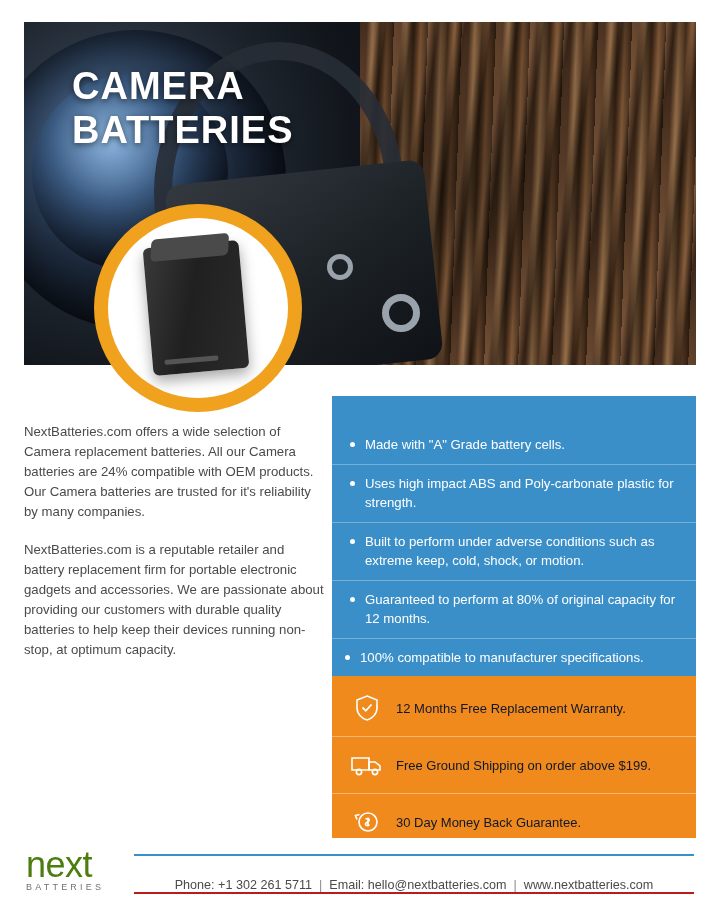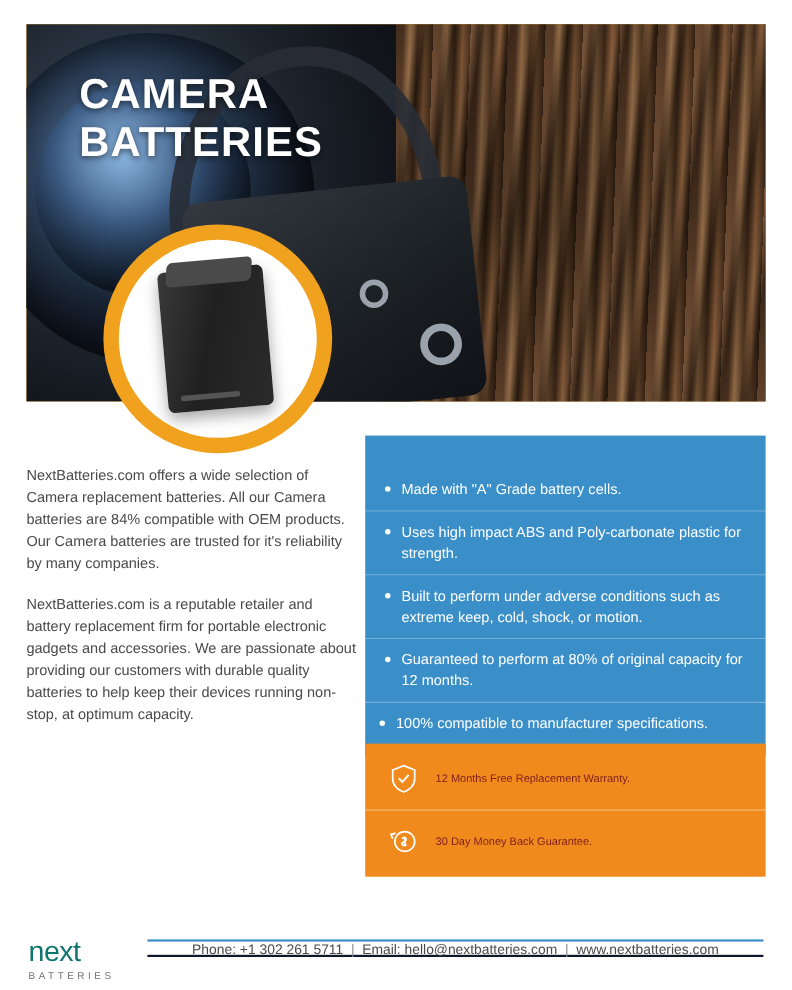--- a/index.html
+++ b/index.html
@@ -254,22 +254,22 @@
     width: 364px;
     background: #f08a1c;
     box-sizing: border-box;
     padding: 4px 0;
   }
   .g-item {
     display: flex;
     align-items: center;
     padding: 13px 16px 13px 18px;
     border-bottom: 1px solid rgba(255,255,255,0.38);
-    color: #7f1d1d;
-    font-size: 10px;
+    color: #0f172a;
+    font-size: 13px;
     line-height: 19px;
   }
   .g-item:last-child { border-bottom: none; }
   .g-icon {
     flex: 0 0 auto;
     width: 34px;
     height: 30px;
     margin-right: 12px;
     display: flex;
     align-items: center;
@@ -286,41 +286,41 @@
     height: 62px;
     background: #ffffff;
   }
   .logo {
     position: absolute;
     left: 26px;
     top: 12px;
     width: 110px;
   }
   .logo-next {
-    font-size: 26px;
-    color: #0f766e;
+    font-size: 36px;
+    color: #4d7c0f;
     line-height: 30px;
     letter-spacing: -0.5px;
   }
   .logo-batteries {
     font-size: 9px;
     letter-spacing: 3.2px;
     color: #6f7276;
     margin-top: 2px;
   }
   .footer-bar {
     position: absolute;
     left: 134px;
     top: 16px;
     width: 560px;
-    height: 16px;
+    height: 40px;
     border-top: 2px solid #3b8fc9;
-    border-bottom: 2px solid #0f172a;
+    border-bottom: 2px solid #b91c1c;
     display: flex;
-    align-items: flex-start;
+    align-items: flex-end;
     justify-content: center;
     font-size: 12.6px;
     color: #4a4a4a;
     box-sizing: border-box;
   }
   .footer-sep { padding: 0 7px; color: #8a8d90; }
 </style>
 </head>
 <body>
 
@@ -340,21 +340,21 @@
 BATTERIES</div>
   </div>
 
   <div class="product-circle">
     <div class="product-circle-inner">
       <div class="battery"></div>
     </div>
   </div>
 
   <div class="left-col">
-    <p>NextBatteries.com offers a wide selection of Camera replacement batteries. All our Camera batteries are 84% compatible with OEM products. Our Camera batteries are trusted for it's reliability by many companies.</p>
+    <p>NextBatteries.com offers a wide selection of Camera replacement batteries. All our Camera batteries are 24% compatible with OEM products. Our Camera batteries are trusted for it's reliability by many companies.</p>
     <p>NextBatteries.com is a reputable retailer and battery replacement firm for portable electronic gadgets and accessories. We are passionate about providing our customers with durable quality batteries to help keep their devices running non-stop, at optimum capacity.</p>
   </div>
 
   <div class="features">
     <ul class="feature-list">
       <li class="feature-item">
         <span class="feature-dot"></span>
         <span>Made with "A" Grade battery cells.</span>
       </li>
       <li class="feature-item">
@@ -381,20 +381,31 @@
       <span class="g-icon">
         <svg width="26" height="28" viewBox="0 0 26 28" fill="none" stroke="#ffffff" stroke-width="1.6">
           <path d="M13 2 L23 6 V14 C23 20 18 24.5 13 26 C8 24.5 3 20 3 14 V6 Z"></path>
           <path d="M8.5 13.5 L11.8 16.8 L17.5 10.5" stroke-width="1.8"></path>
         </svg>
       </span>
       <span>12 Months Free Replacement Warranty.</span>
     </div>
     <div class="g-item">
       <span class="g-icon">
+        <svg width="32" height="22" viewBox="0 0 32 22" fill="none" stroke="#ffffff" stroke-width="1.6">
+          <path d="M1 4 H18 V16 H1 Z"></path>
+          <path d="M18 8 H24 L29 12 V16 H18 Z"></path>
+          <circle cx="8" cy="18" r="2.6"></circle>
+          <circle cx="24" cy="18" r="2.6"></circle>
+        </svg>
+      </span>
+      <span>Free Ground Shipping on order above $199.</span>
+    </div>
+    <div class="g-item">
+      <span class="g-icon">
         <svg width="28" height="26" viewBox="0 0 28 26" fill="none" stroke="#ffffff" stroke-width="1.6">
           <circle cx="15" cy="13" r="9"></circle>
           <path d="M15 8.5 v9 M12.5 10.2 c2.5 -1.6 5 0.2 3 2.2 c-2 1.8 -3.6 1.2 -3 3 c0.6 1.7 3.2 1.3 4 0.2"></path>
           <path d="M6.5 5.5 L2.5 6.5 L4 10.5" stroke-width="1.7"></path>
         </svg>
       </span>
       <span>30 Day Money Back Guarantee.</span>
     </div>
   </div>
 

